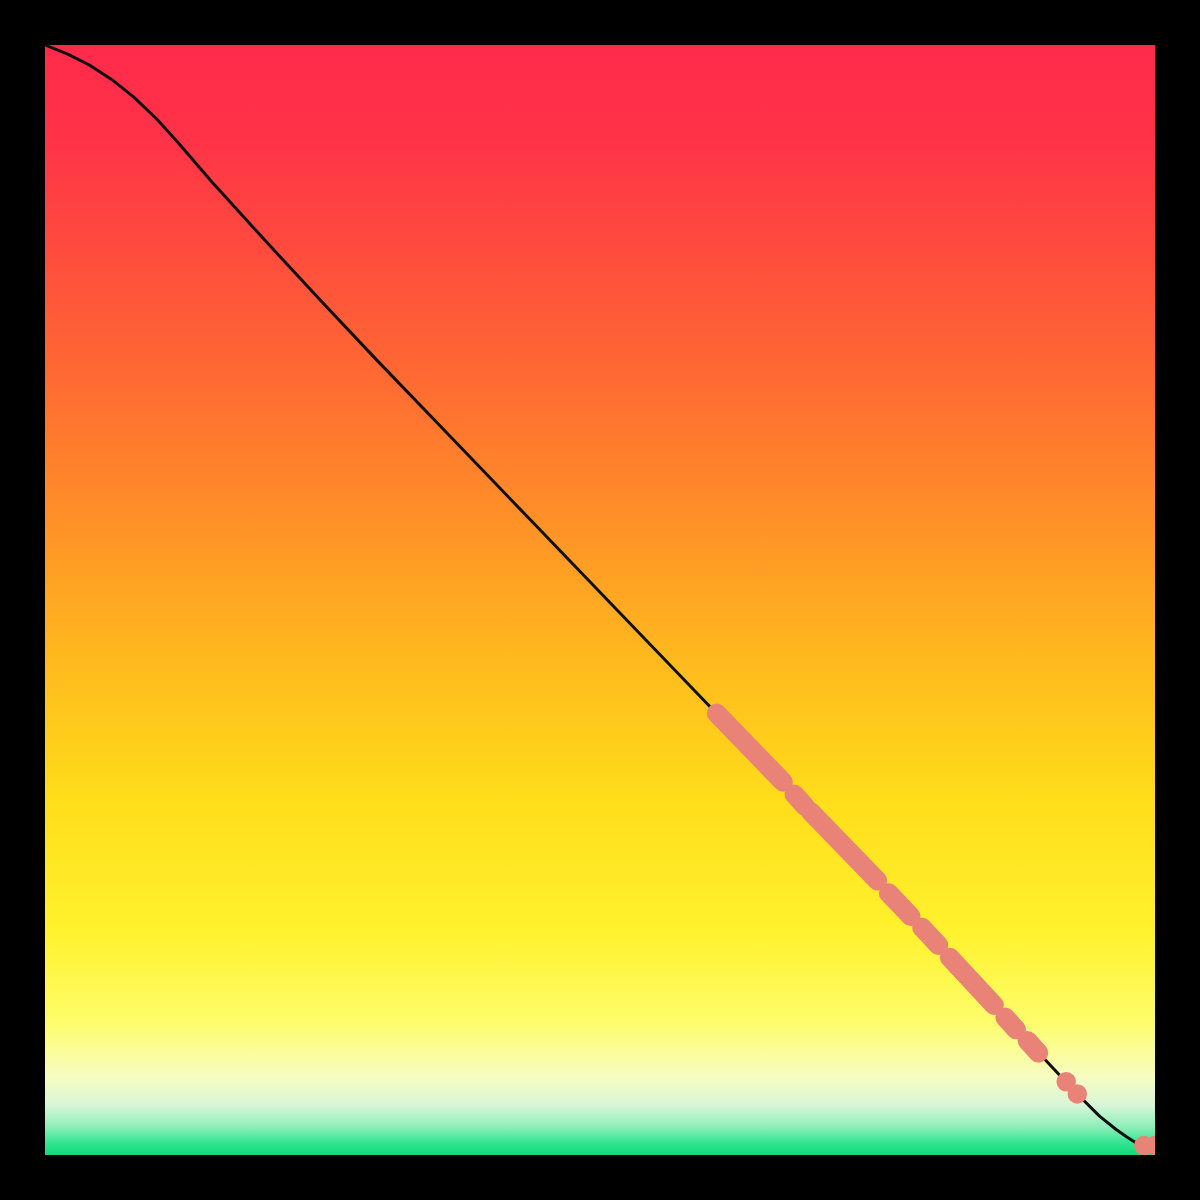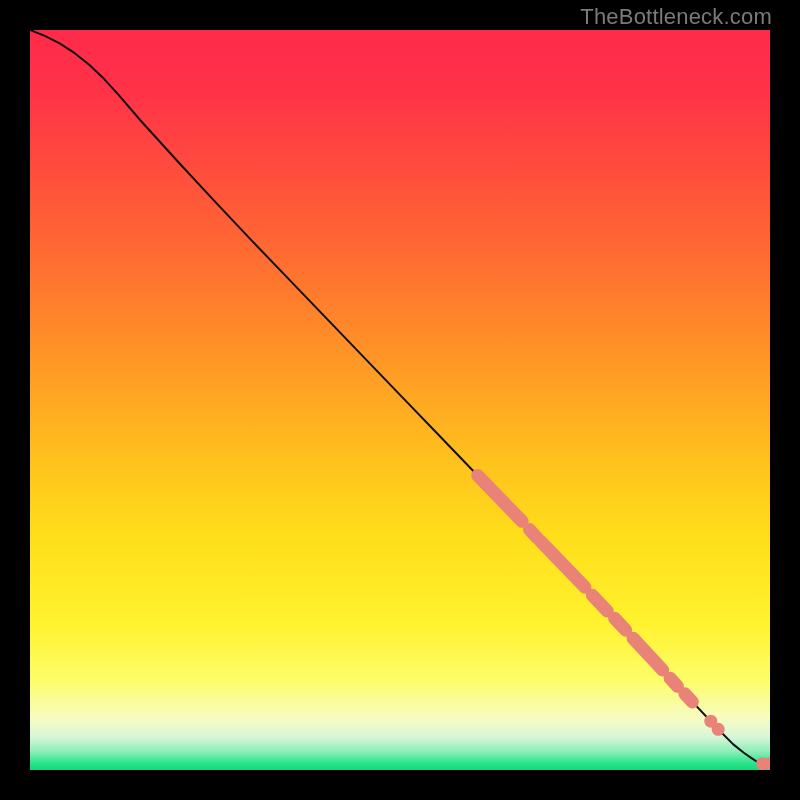--- a/index.html
+++ b/index.html
@@ -36,21 +36,20 @@
   .plot svg {
     display: block;
     width: 740px;
     height: 740px;
   }
 </style>
 </head>
 <body>
 
 <div class="stage">
-  <div class="attribution">TheBottleneck.com</div>
 
   <div class="plot">
     <svg viewBox="0 0 740 740">
       <defs>
         <linearGradient id="bg-grad" x1="0" y1="0" x2="0" y2="1">
             <stop offset="0.00%" stop-color="#ff2a4a"></stop>
             <stop offset="8.00%" stop-color="#ff3248"></stop>
             <stop offset="18.00%" stop-color="#ff4a3e"></stop>
             <stop offset="30.00%" stop-color="#ff6a32"></stop>
             <stop offset="42.00%" stop-color="#ff8e28"></stop>

